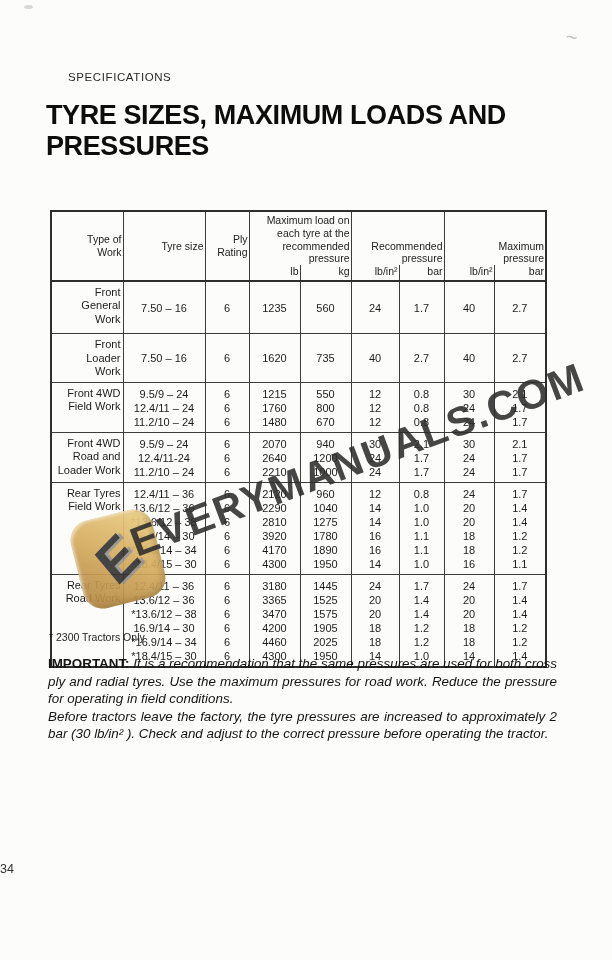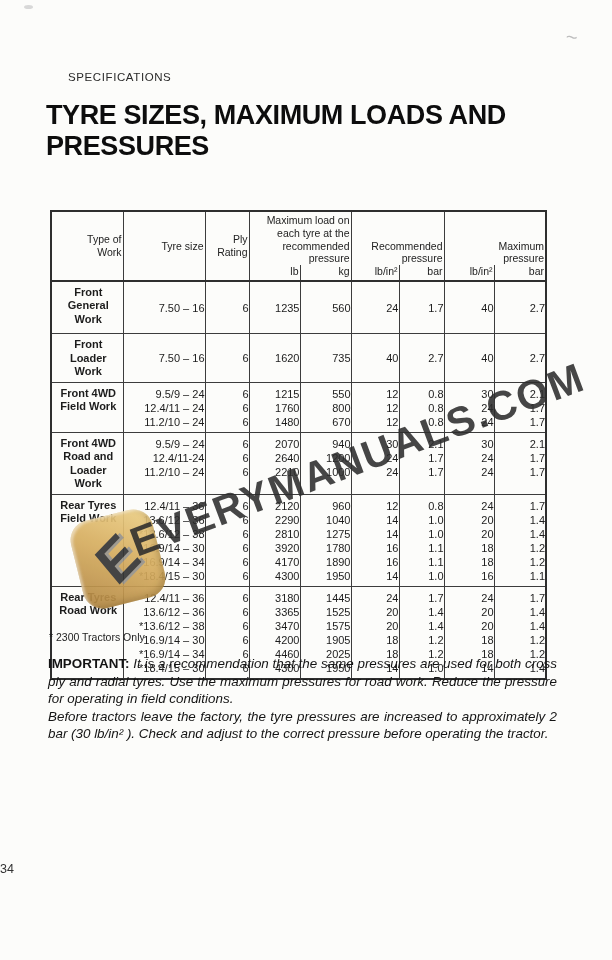--- a/index.html
+++ b/index.html
@@ -28,24 +28,24 @@
   .tyres thead tr.subhead{height:14px;margin-top:28px;}
   .tyres thead th{
     font-weight:normal; font-size:10.5px; line-height:1.22;
     text-align:right; vertical-align:middle; white-space:pre-line;
     padding:2px 1px; color:#222;
   }
   .tyres thead th.grp{vertical-align:bottom; border-bottom:hidden; padding-bottom:0;}
   .tyres thead tr.subhead th{border-top:hidden; vertical-align:top; padding-top:0; font-size:10.5px;}
   .tyres thead{border-bottom:2px solid #2e2e2e;}
   .tyres td.work{
-    font-size:11px; text-align:center; vertical-align:top;
-    padding:4px 2px 3px 4px; white-space:pre-line; line-height:13.5px;font-weight:bold;
-  }
-  .tyres td.v{font-size:11px; text-align:right; vertical-align:top; padding:4px 0 3px; line-height:14px;}
+    font-size:11px; text-align:right; vertical-align:top;
+    padding:4px 2px 3px 4px; white-space:pre-line; line-height:13.5px;
+  }
+  .tyres td.v{font-size:11px; text-align:center; vertical-align:top; padding:4px 0 3px; line-height:14px;}
   .tyres tr.single td.v{vertical-align:middle; padding:0;}
   .tyres tr.row-0{height:53px;} .tyres tr.row-1{height:38px;}
   .tyres tr.row-2{height:45px;} .tyres tr.row-3{height:45px;}
   .tyres tr.row-4{height:87px;} .tyres tr.row-5{height:79px;}
   
   .footnote{position:absolute; left:49px; top:631px; font-size:10.5px; color:#222;}
   .important{
     position:absolute; left:48px; top:655px; width:509px;
     font-size:13.4px; line-height:1.31; color:#141414;
   }

